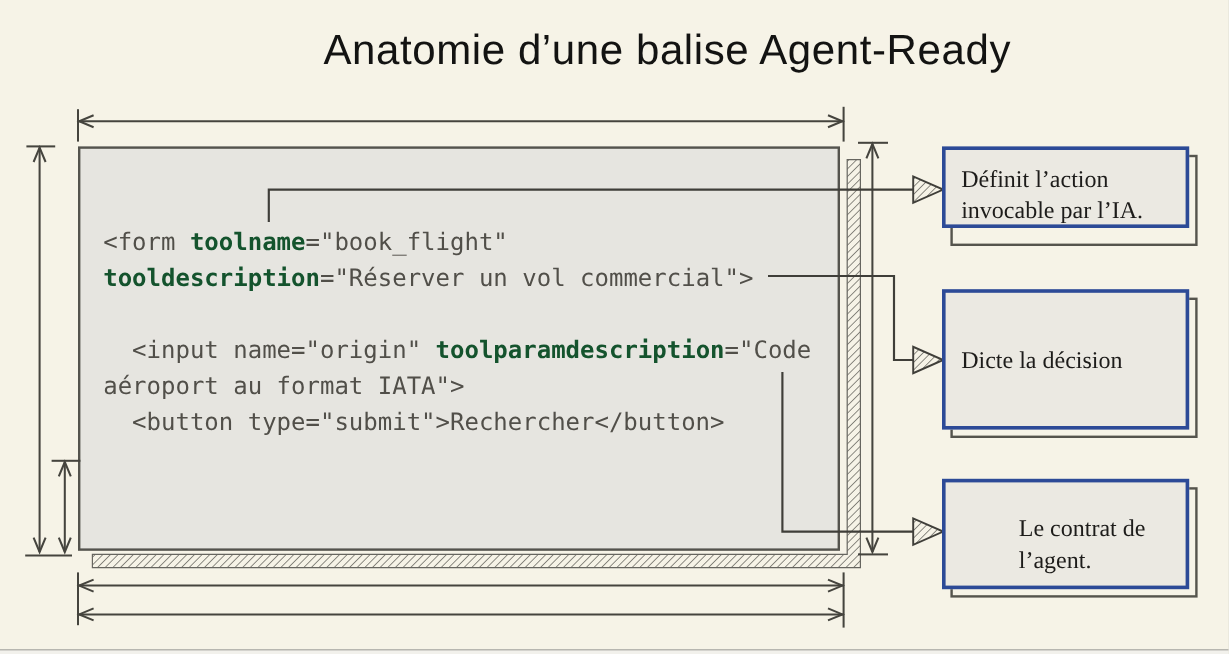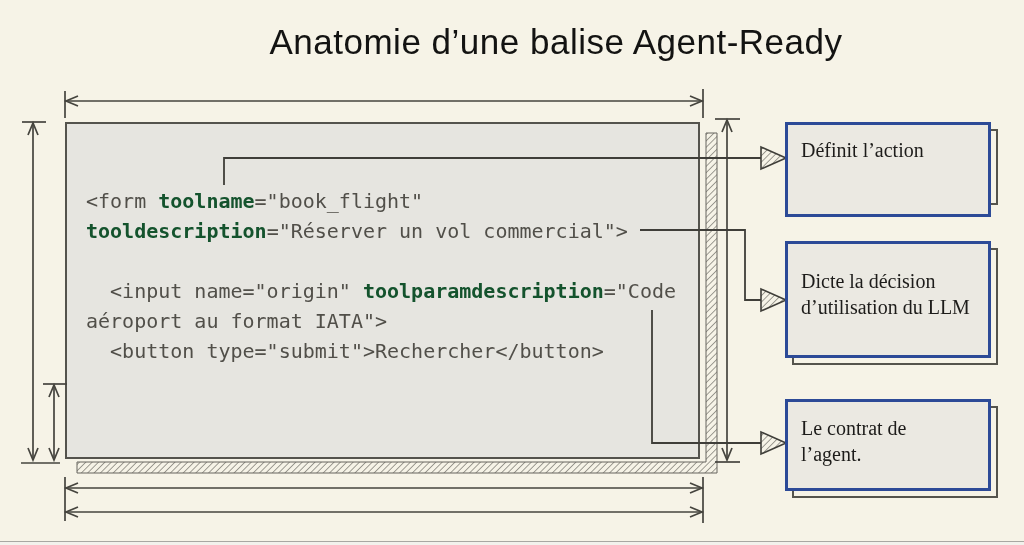--- a/index.html
+++ b/index.html
@@ -34,26 +34,26 @@
     width:206px;box-sizing:border-box;z-index:2;
     border:2px solid #55544d;background:transparent;
   }
   .callout{
     left:785px;width:206px;box-sizing:border-box;z-index:3;
     background:#ebe9e2;border:3px solid #2c4a97;
     font-family:"Liberation Serif","DejaVu Serif",serif;
     font-size:20px;line-height:26px;color:#1d1c1a;
   }
   .callout .pad{padding:10px 6px 0 13px;}
-  #callout-1{top:122px;height:95px;}
+  #callout-1{top:122px;height:68px;}
   #callout-1 .pad{padding-top:12px;}
   #callout-2{top:241px;height:117px;}
-  #callout-2 .pad{padding-top:24px;}
+  #callout-2 .pad{padding-top:0;margin-top:44px;}
   #callout-3{top:399px;height:92px;}
-  #callout-3 .pad{padding-top:13px;}
+  #callout-3 .pad{padding-top:26px;margin-left:48px;}
   #callout-shadow-1{left:792px;top:129px;height:76px;}
   #callout-shadow-2{left:792px;top:248px;height:117px;}
   #callout-shadow-3{left:792px;top:406px;height:92px;}
   
   #bottom-strip{
     left:0;top:541px;width:1024px;height:4px;
     background:#f2f1ec;border-top:1px solid #a8a7a2;z-index:4;
   }
 </style>
 </head>
@@ -132,26 +132,26 @@
     </g>
   </svg>
 
   <div id="callout-shadow-1" class="abs callout-shadow"></div>
   <div id="callout-shadow-2" class="abs callout-shadow"></div>
   <div id="callout-shadow-3" class="abs callout-shadow"></div>
 
   <div id="callout-1" class="abs callout">
     <div class="pad">
       <div>Définit l’action</div>
+      <div>invocable par l’IA.</div>
     </div>
   </div>
   <div id="callout-2" class="abs callout">
     <div class="pad">
       <div>Dicte la décision</div>
-      <div>d’utilisation du LLM</div>
     </div>
   </div>
   <div id="callout-3" class="abs callout">
     <div class="pad">
       <div>Le contrat de</div>
       <div>l’agent.</div>
     </div>
   </div>
 
   <div id="bottom-strip" class="abs"></div>

